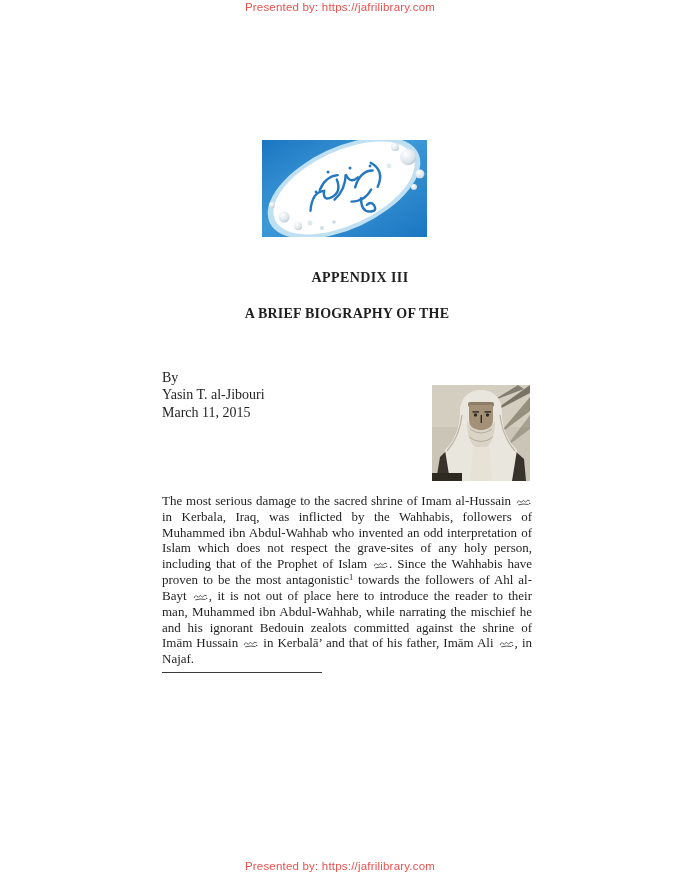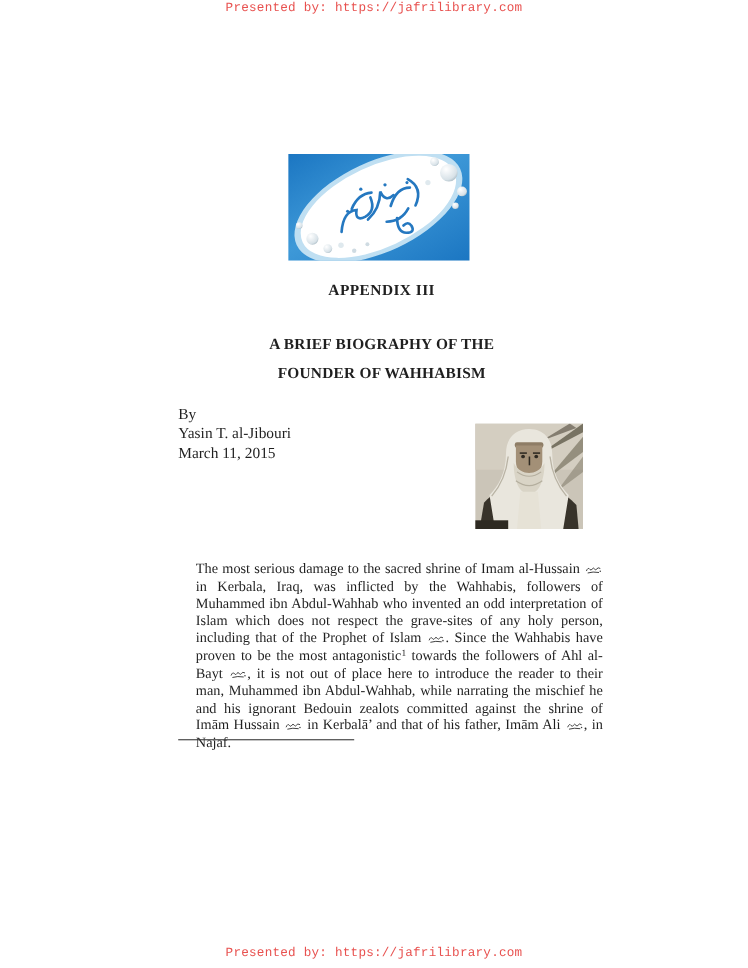--- a/index.html
+++ b/index.html
@@ -2,39 +2,39 @@
 <html><head>
 <meta charset="utf-8">
 <style>
   html,body{margin:0;padding:0;background:#ffffff;}
   .page{
     position:relative;width:680px;height:880px;background:#ffffff;overflow:hidden;
     font-family:"Liberation Serif",serif;color:#1f1f1f;
   }
   .watermark{
     position:absolute;left:0;width:100%;text-align:center;
-    font-family:Liberation Mono, monospace;font-size:11.5px;letter-spacing:.2px;
+    font-family:Liberation Sans, sans-serif;font-size:11.5px;letter-spacing:.2px;
   }
   .watermark.top{top:1px;}
   .watermark.bottom{top:860px;}
   figure{margin:0;padding:0;}
   .banner{position:absolute;left:262px;top:140px;width:165px;height:97px;}
   .portrait{position:absolute;left:432px;top:385px;width:98px;height:96px;}
   .appendix-heading{
-    position:absolute;left:162px;top:257px;width:370px;margin:0;
+    position:absolute;left:162px;top:257px;width:370px;margin:13px;
     text-align:center;font-size:14px;font-weight:bold;letter-spacing:.4px;
   }
   .doc-title{
     position:absolute;left:152px;top:300px;width:390px;margin:0;
     text-align:center;font-size:14px;font-weight:bold;line-height:27px;letter-spacing:.2px;
   }
   .byline{position:absolute;left:162px;top:369px;font-size:14px;line-height:17.4px;}
   .byline .by{}
   .body-text{
-    position:absolute;left:162px;top:493px;width:370px;margin:16px;
+    position:absolute;left:162px;top:493px;width:370px;margin:0;
     font-size:13px;line-height:15.82px;text-align:justify;
   }
   .body-text sup, .footnote sup{font-size:8.5px;line-height:0;vertical-align:4px;}
   .honorific{display:inline-block;vertical-align:-1px;margin:0 1px;line-height:0;}
   .footnote-sep{
     position:absolute;left:162px;top:672px;width:160px;height:0;
     border-top:1.4px solid #3a3a3a;
   }
   .footnote{
     position:absolute;left:162px;top:679px;width:370px;margin:0;
@@ -95,21 +95,20 @@
         <circle cx="60" cy="88" r="2" fill="#cfdbe2"></circle>
         <circle cx="72" cy="82" r="1.8" fill="#cfdbe2"></circle>
       </g>
     </svg>
   </figure>
 
   <h3 class="appendix-heading">APPENDIX III</h3>
 
   <h1 class="doc-title">
     <span>A BRIEF BIOGRAPHY OF THE</span><br>
-    <span>FOUNDER OF WAHHABISM</span>
   </h1>
 
   <div class="byline">
     <div class="by">By</div>
     <div>Yasin T. al-Jibouri</div>
     <div>March 11, 2015</div>
   </div>
 
   <figure class="portrait">
     <svg width="98" height="96" viewBox="0 0 98 96">

